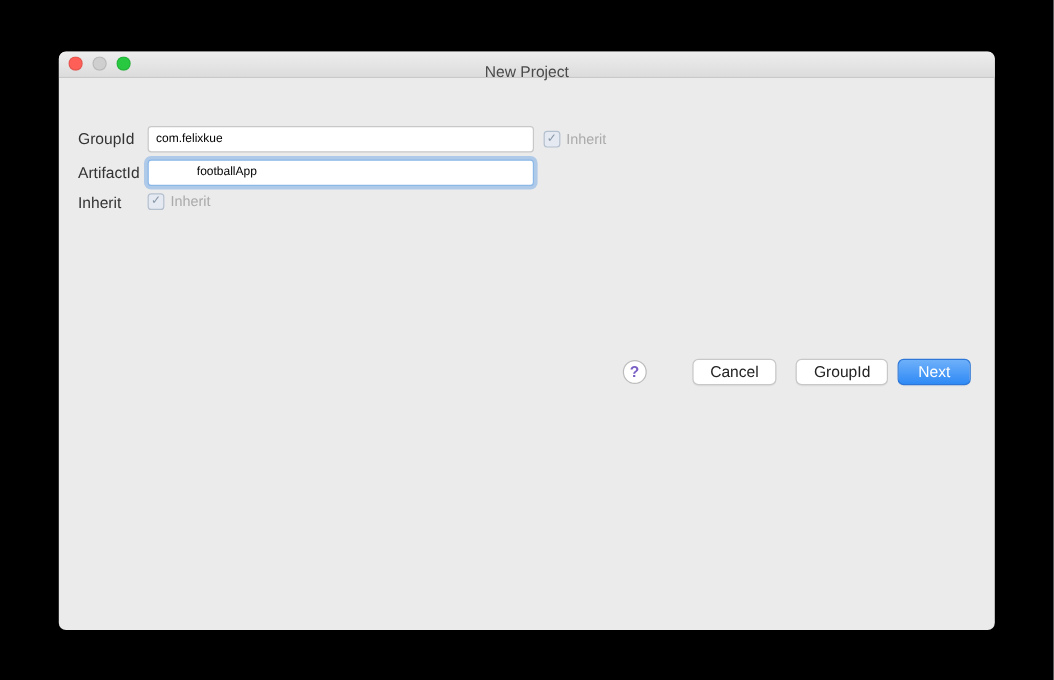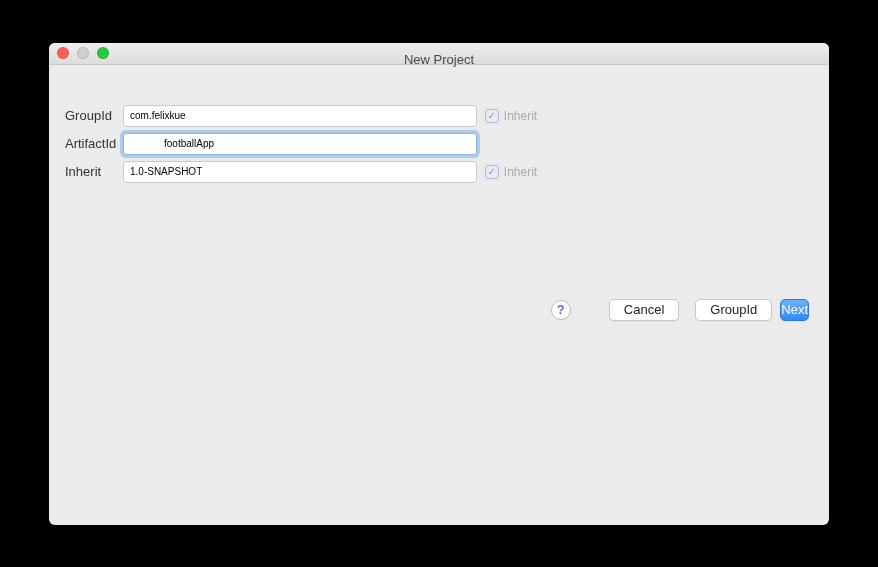--- a/index.html
+++ b/index.html
@@ -159,21 +159,21 @@
       display: flex;
       align-items: center;
       justify-content: center;
       box-shadow: 0 1px 0 rgba(0,0,0,0.04);
       text-align: center;
     }
     .btn-primary {
       background: linear-gradient(#6eb0fa, #2f8af5);
       border: 1px solid #2c77d7;
       color: #fff;
-      padding: 0 0;
+      padding: 0 16px;
     }
     .spacer {
       flex: 1;
     }
   </style>
 </head>
 <body>
 
 <div class="window">
   <div class="titlebar">
@@ -198,21 +198,20 @@
       </div>
 
       <div class="form-row">
         <div class="row-label">ArtifactId</div>
         <input type="text" class="text-input focused" value="footballApp" style="">
         <div class="inherit-col"></div>
       </div>
 
       <div class="form-row">
         <div class="row-label">Inherit</div>
-        <input type="text" class="text-input" value="1.0-SNAPSHOT" style="">
         <div class="inherit-col">
           <span class="inherit-checkbox">✓</span>
           <span class="inherit-label">Inherit</span>
         </div>
       </div>
 
     </div>
 
     <div class="footer">
       <div class="help-icon">?</div>

